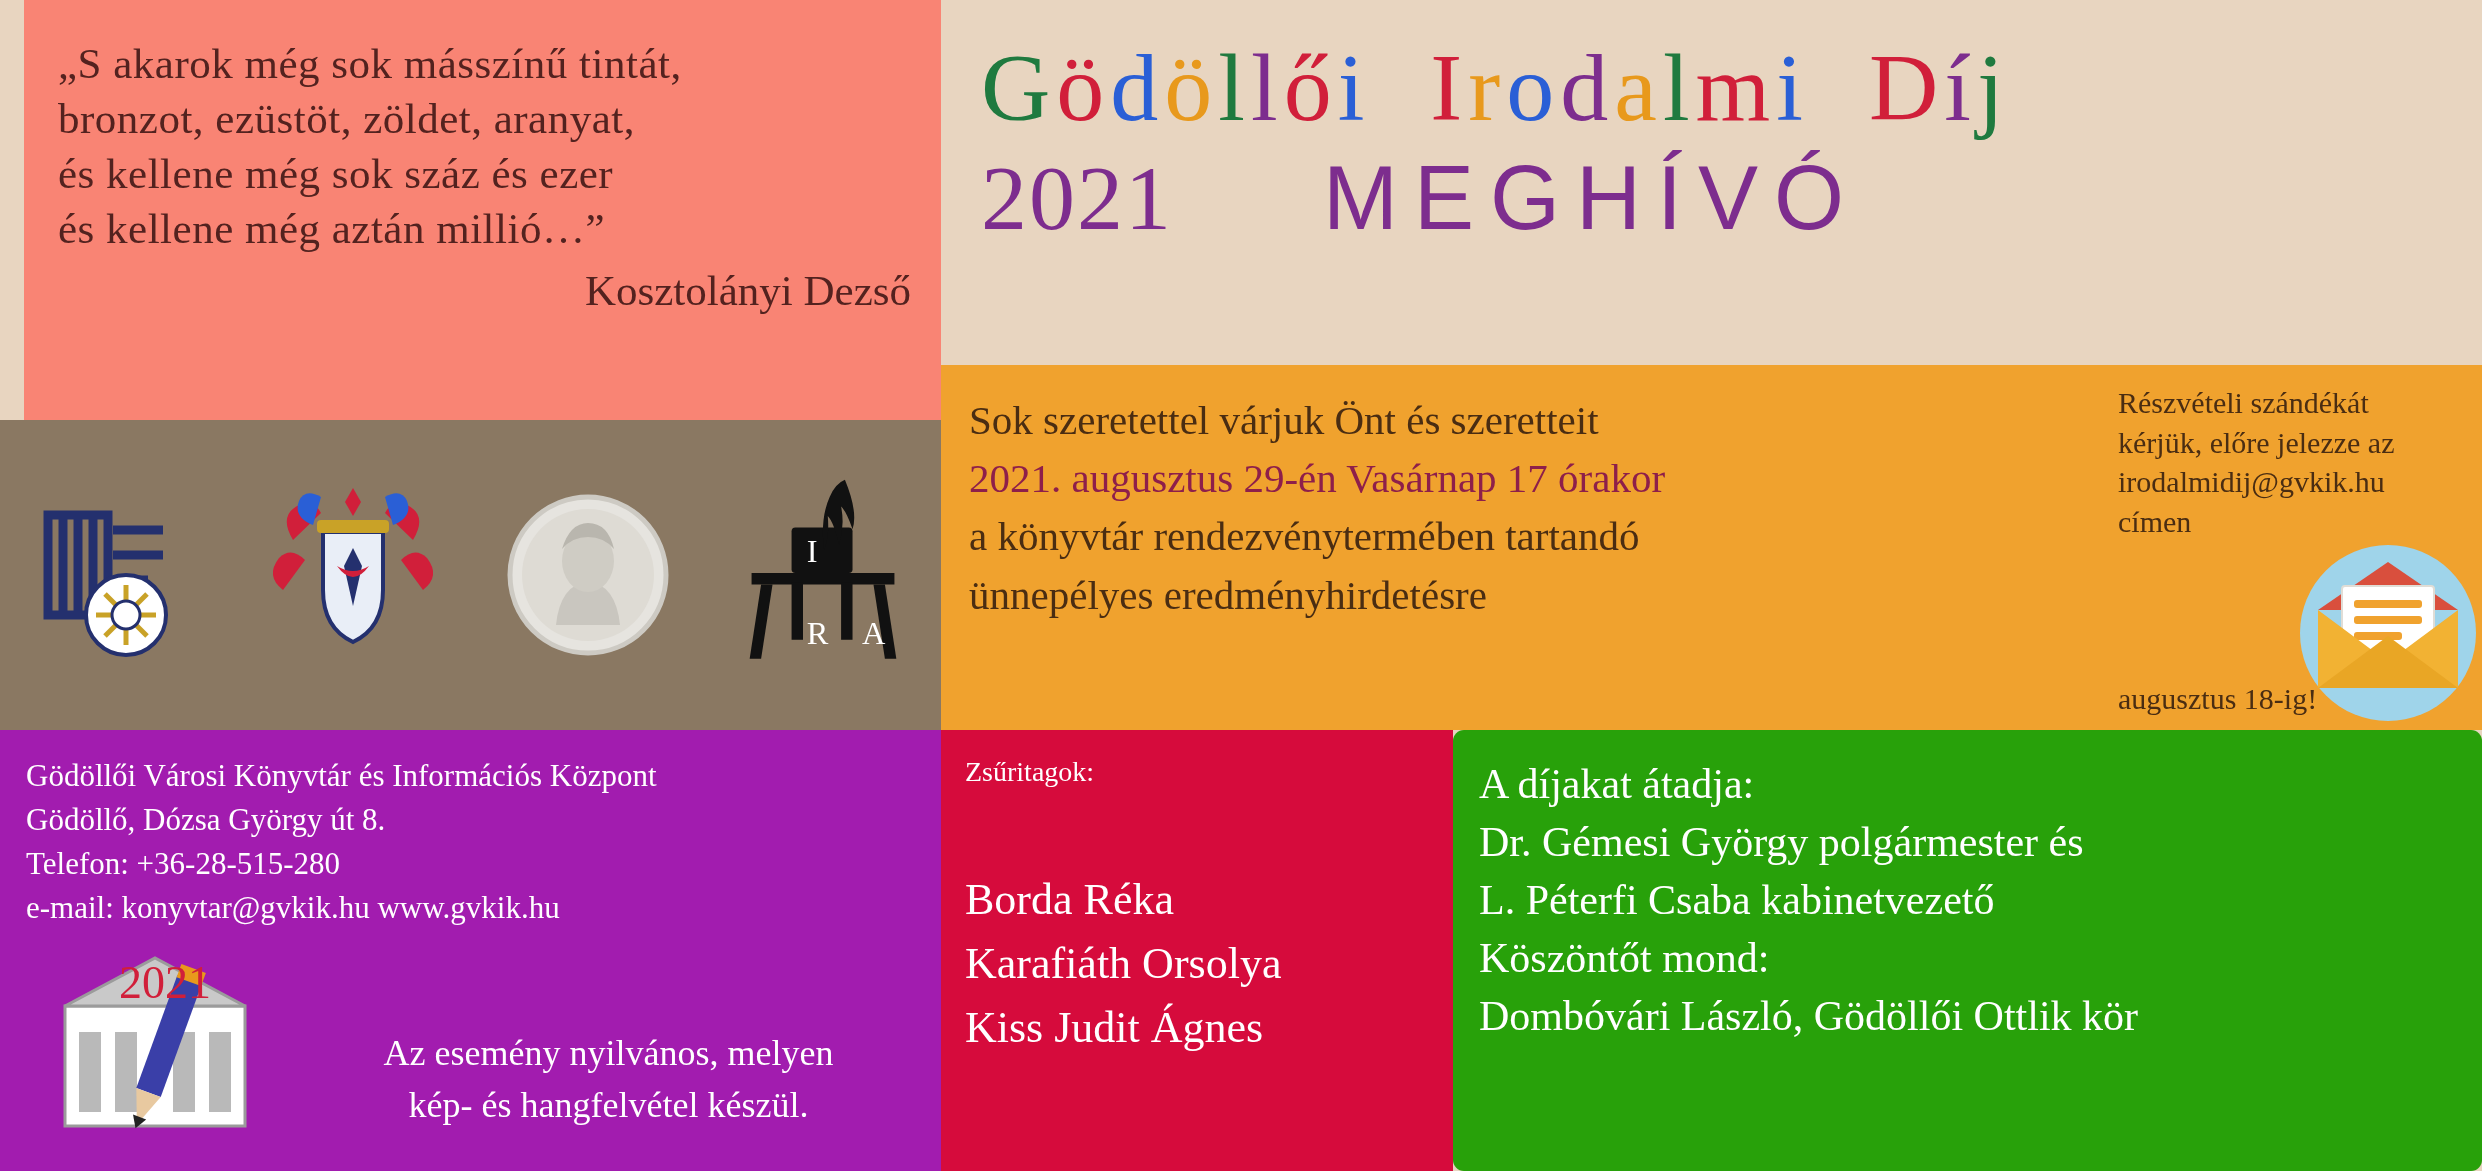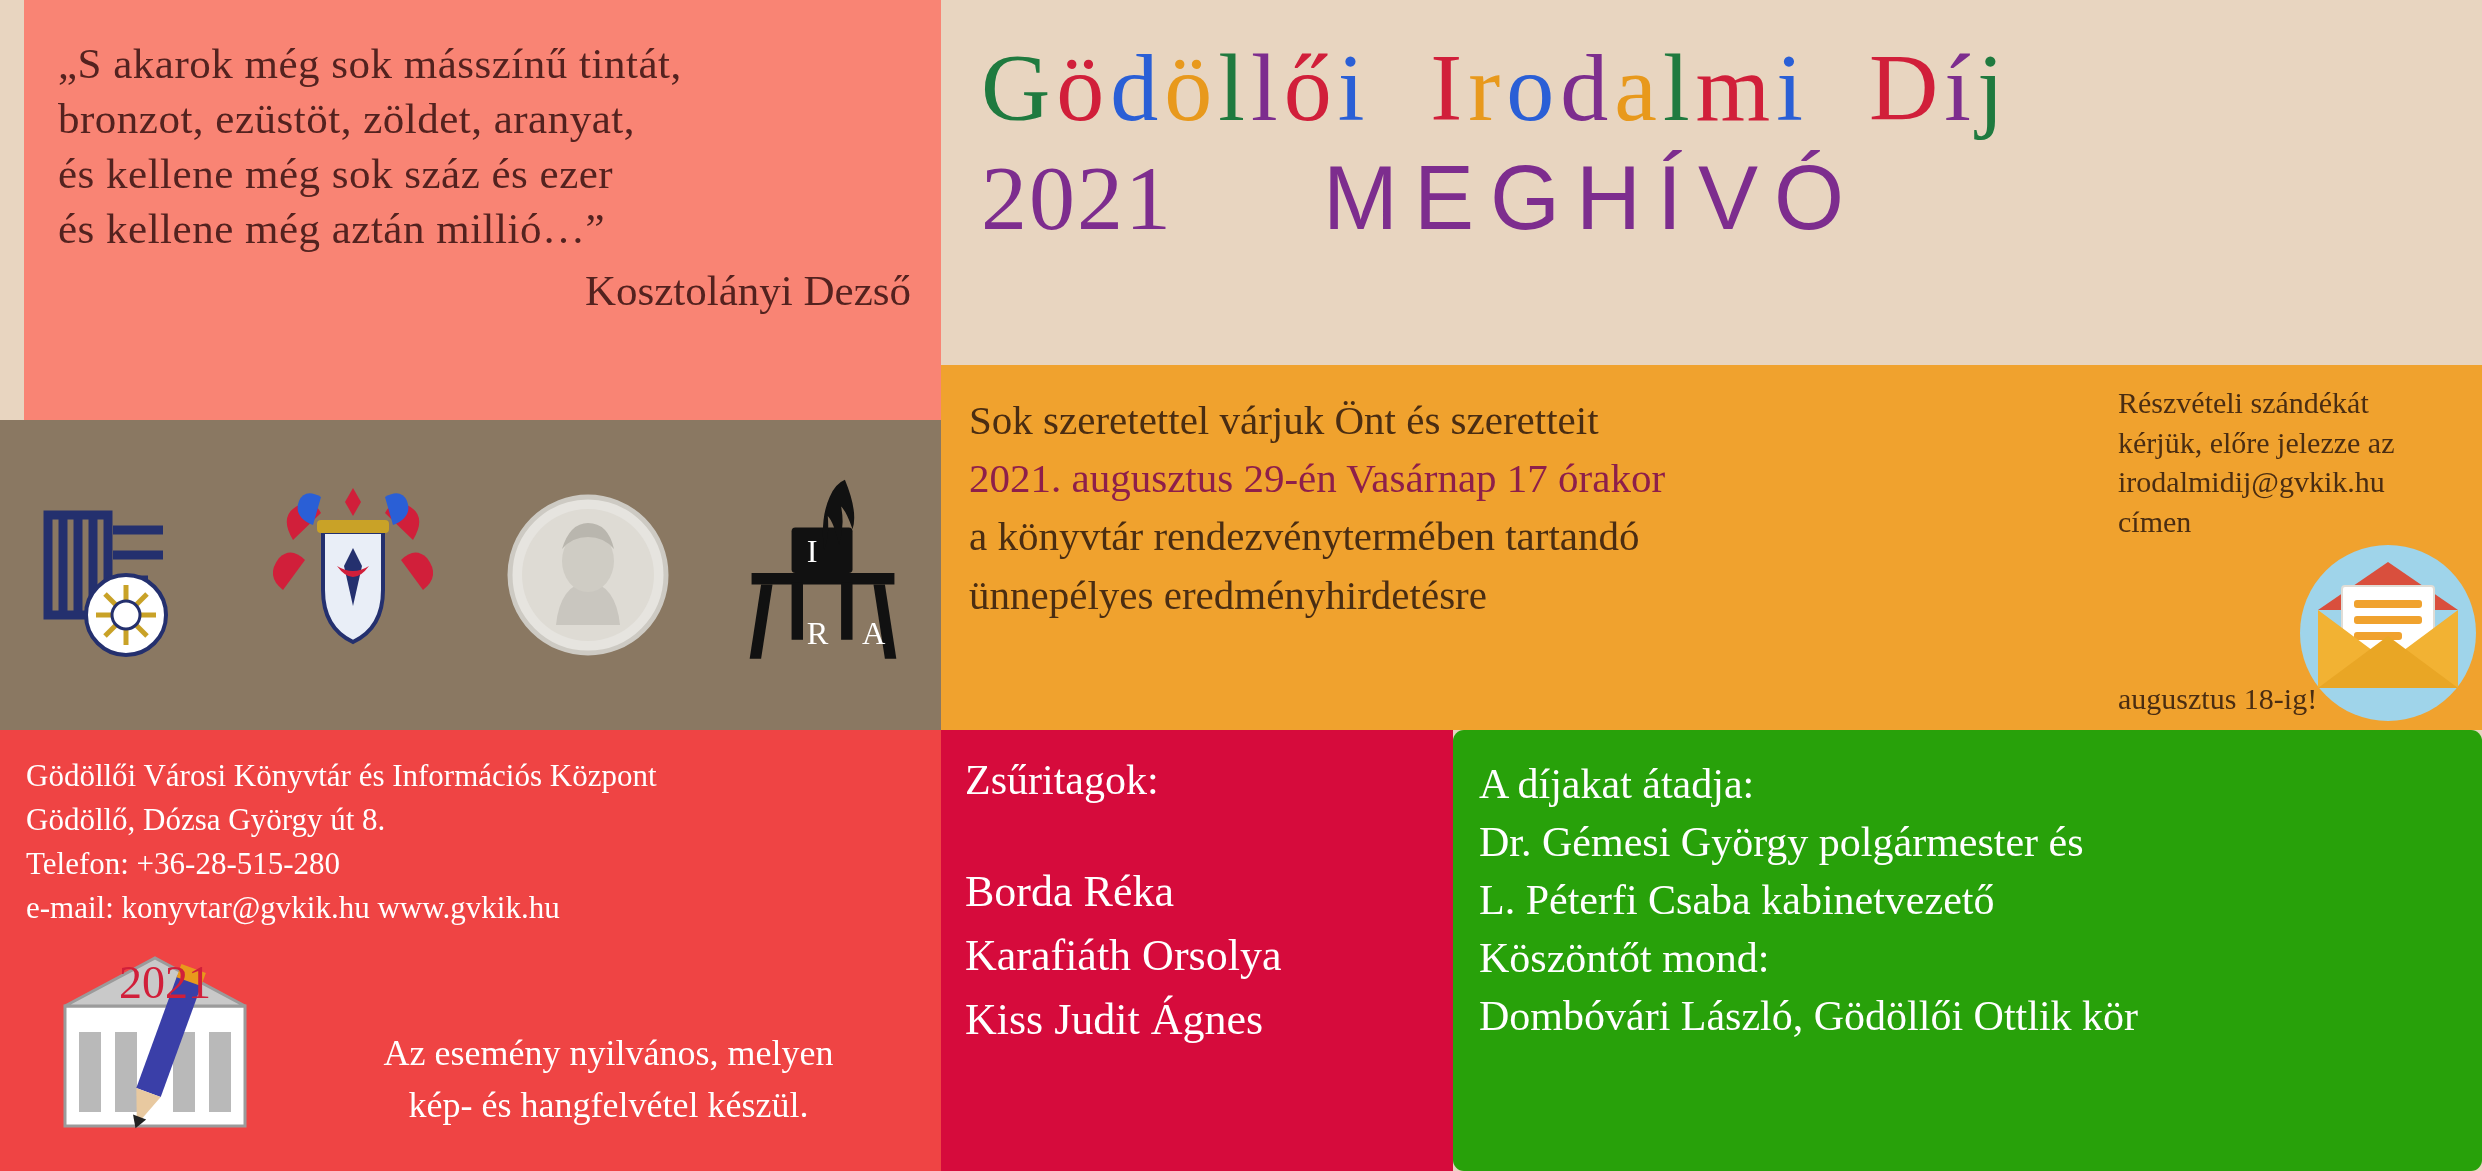--- a/index.html
+++ b/index.html
@@ -121,21 +121,21 @@
     font-family:"Liberation Serif", serif;
   }
   #envelope-icon{
     position:absolute;right:4px;bottom:2px;
     width:200px;height:200px;
   }
 
   
   #contact-panel{
     left:0;top:730px;width:941px;height:441px;
-    background:#ef4444;
+    background:#a21caf;
     color:#ffffff;
     padding:24px 26px;
   }
   #contact-panel .ln{
     font-size:31px;
     line-height:1.42;
     font-family:"Liberation Serif", serif;
   }
   #contact-note{
     position:absolute;
@@ -150,23 +150,23 @@
   }
 
   
   #jury-panel{
     left:941px;top:730px;width:512px;height:441px;
     background:#d60b3c;
     color:#ffffff;
     padding:26px 24px;
   }
   #jury-title{
-    font-size:42px;
-    font-family:"Liberation Serif", serif;
-    margin-bottom:56px;
+    font-size:28px;
+    font-family:"Liberation Serif", serif;
+    margin-bottom:80px;
   }
   #jury-panel .member{
     font-size:44px;
     line-height:1.45;
     font-family:"Liberation Serif", serif;
   }
 
   
   #awards-panel{
     left:1453px;top:730px;width:1029px;height:441px;

